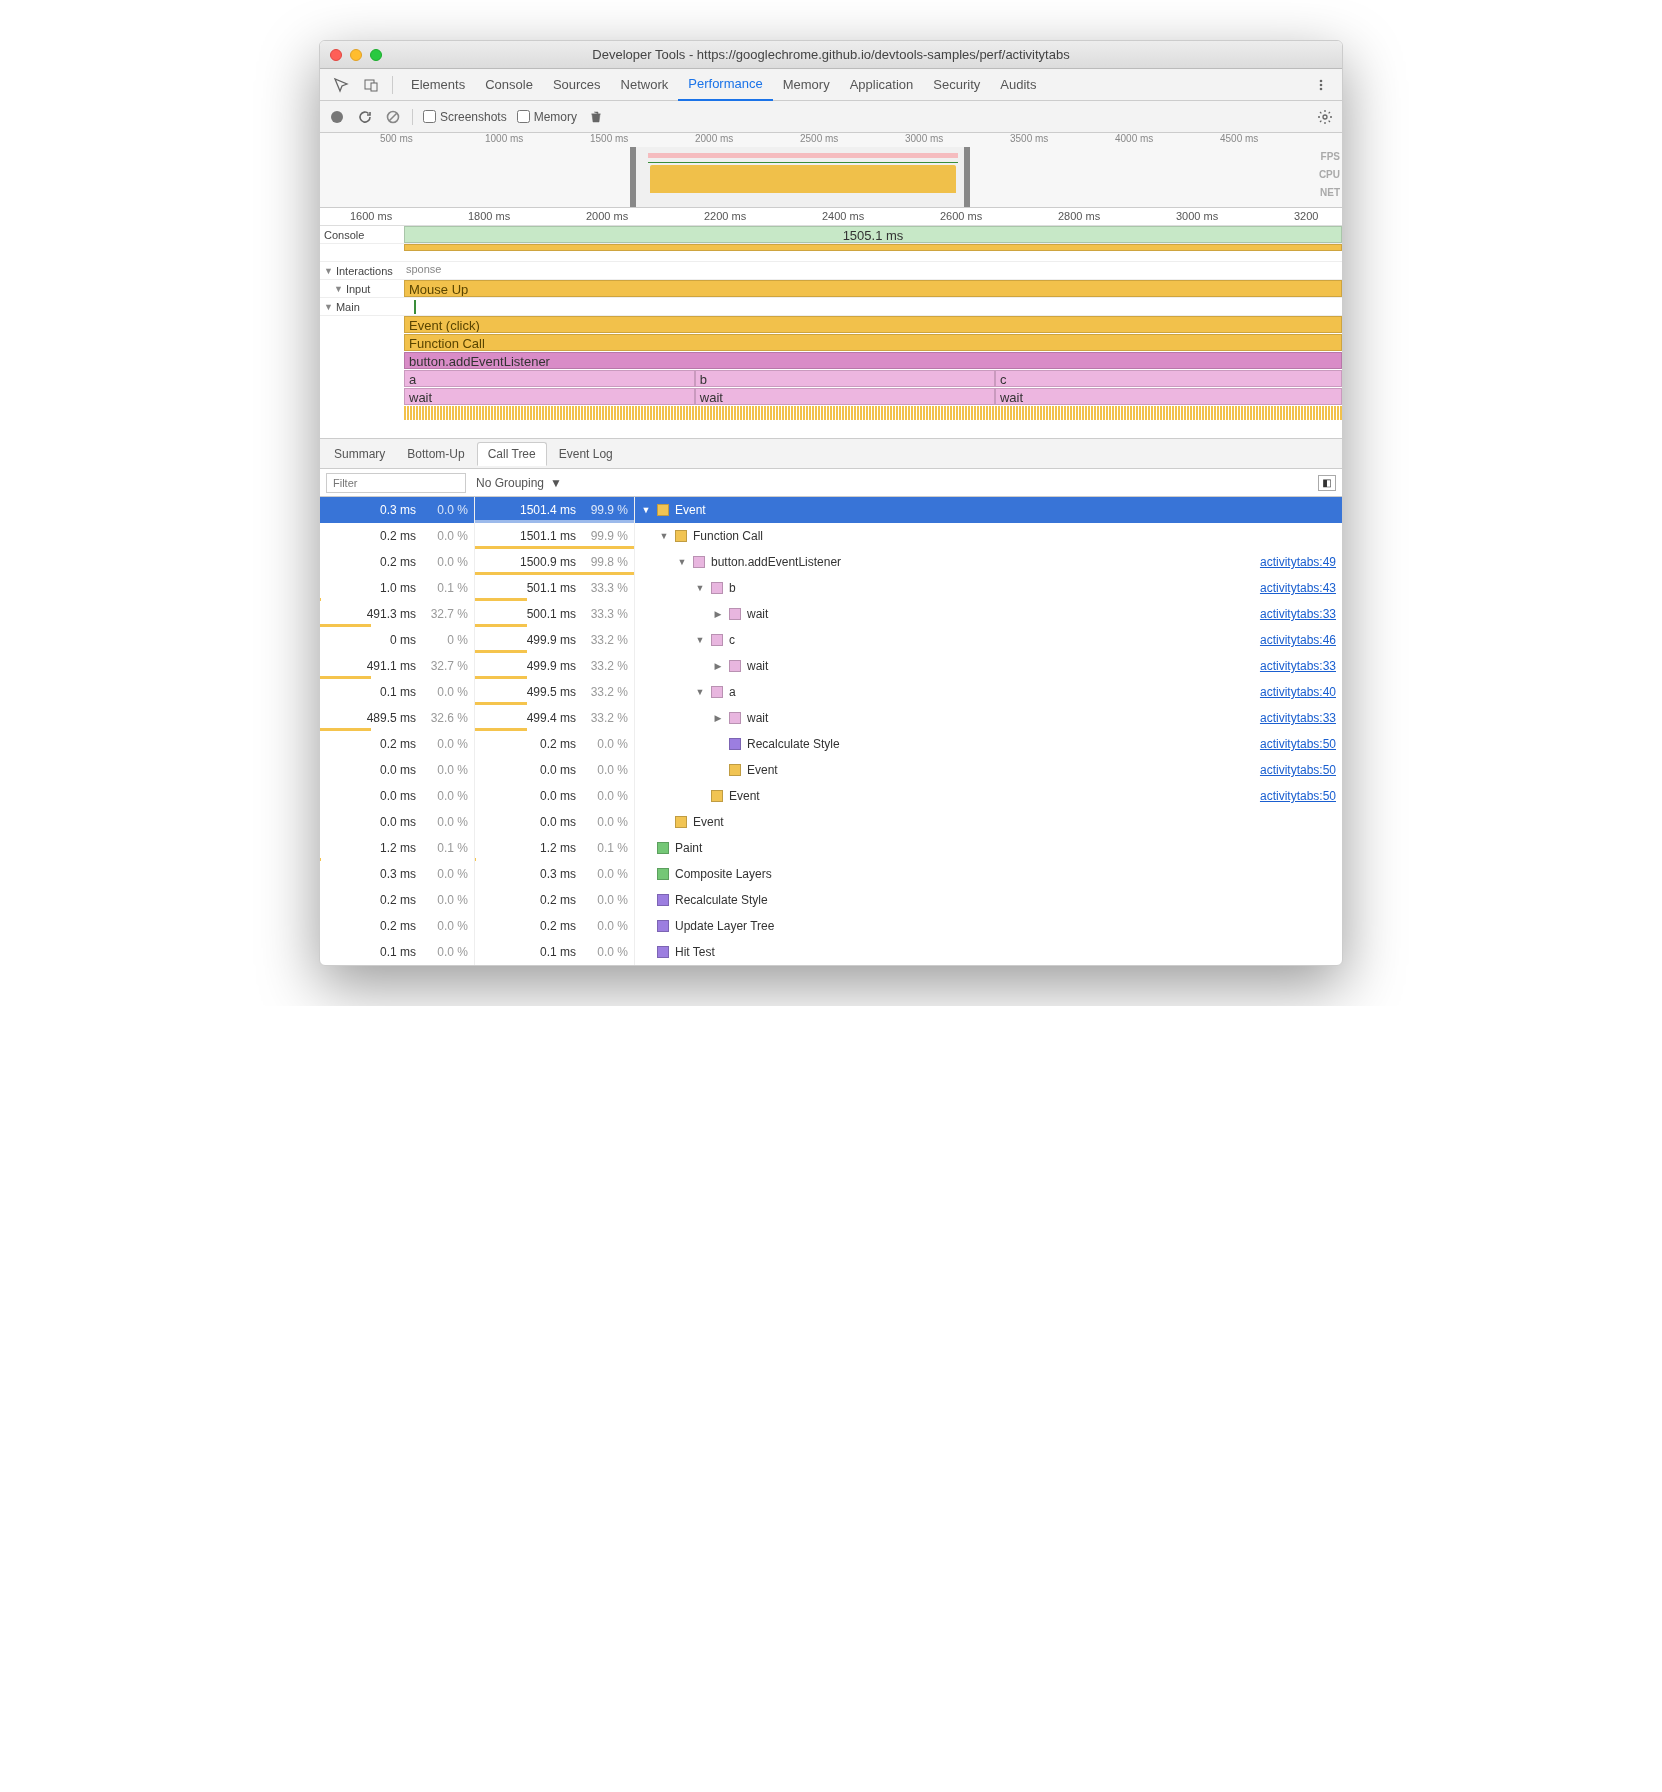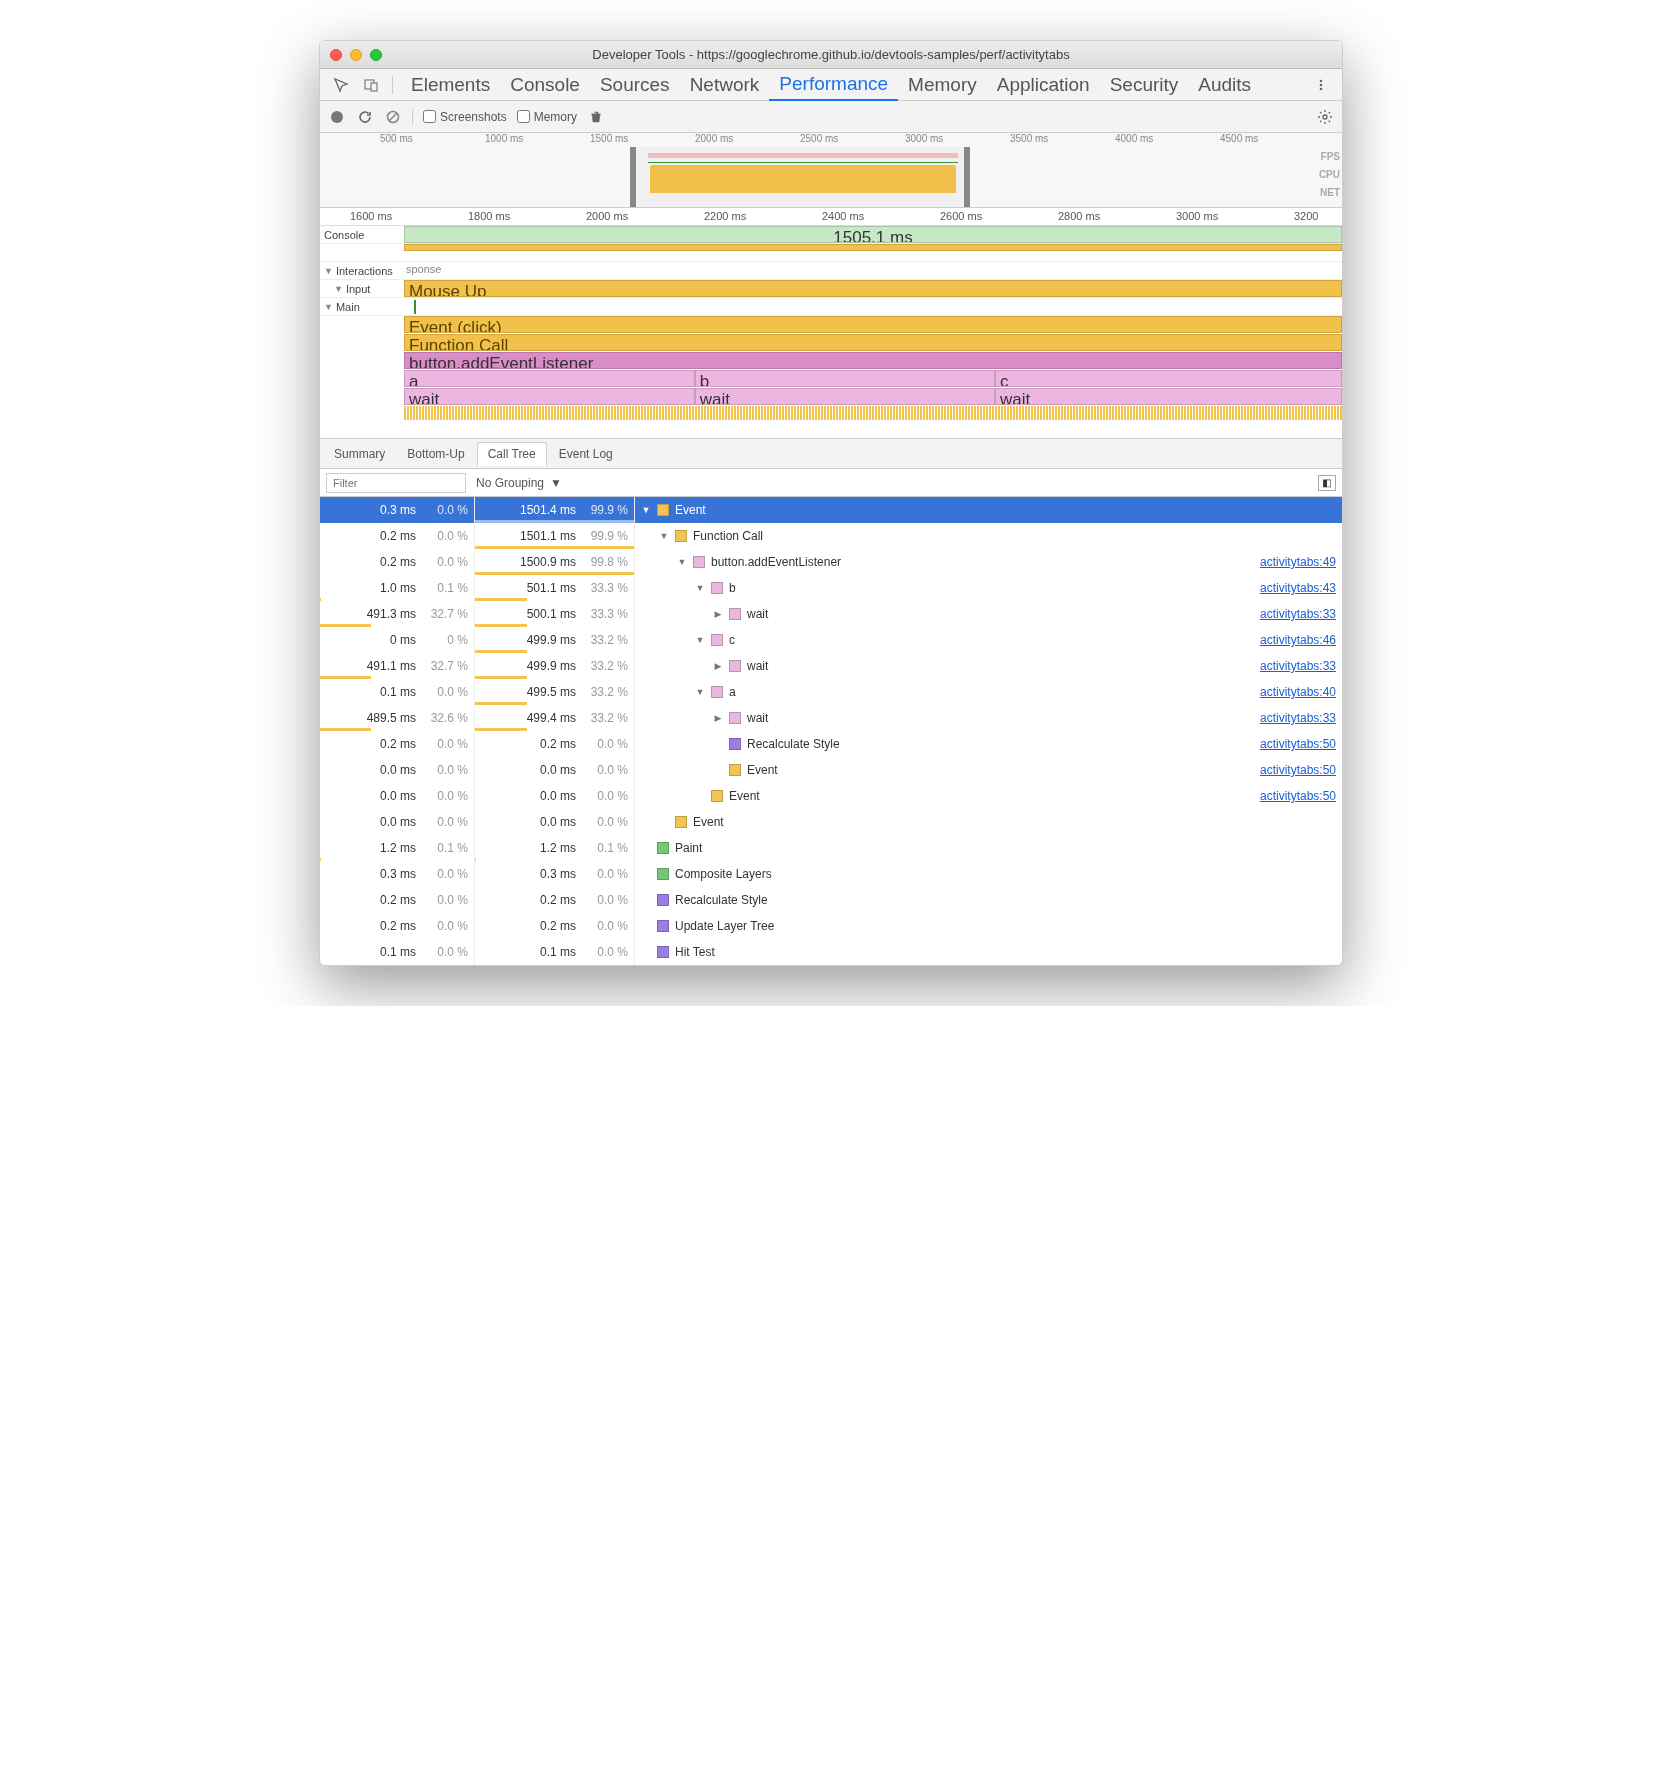--- a/index.html
+++ b/index.html
@@ -12,21 +12,21 @@
   .traffic-lights { display: flex; gap: 8px; }
   .tl { width: 12px; height: 12px; border-radius: 50%; }
   .tl.red { background: #ff5f57; border: 0.5px solid #e14640; }
   .tl.yellow { background: #ffbd2e; border: 0.5px solid #e1a125; }
   .tl.green { background: #28c940; border: 0.5px solid #1bac2c; }
   .title { position: absolute; left: 0; right: 0; text-align: center; font-size: 13px; color: #444; pointer-events: none; }
   
   
   .tabs-row { height: 32px; border-bottom: 1px solid #ccc; display: flex; align-items: center; padding: 0 8px; gap: 4px; background: #f3f3f3; }
   .tabs-row .icon-btn { width: 26px; height: 26px; display: flex; align-items: center; justify-content: center; cursor: pointer; border-radius: 3px; color: #666; }
-  .tabs-row .tab { padding: 0 10px; height: 32px; display: flex; align-items: center; cursor: pointer; color: #555; font-size: 19px; }
+  .tabs-row .tab { padding: 0 10px; height: 32px; display: flex; align-items: center; cursor: pointer; color: #555; font-size: 13px; }
   .tabs-row .tab.active { color: #1a73e8; border-bottom: 2px solid #1a73e8; }
   .tabs-row .spacer { flex: 1; }
   .tabs-row .divider { width: 1px; height: 18px; background: #ccc; margin: 0 4px; }
   
   
   .toolbar { height: 32px; border-bottom: 1px solid #ccc; display: flex; align-items: center; padding: 0 8px; gap: 10px; background: #f3f3f3; }
   .toolbar .icon-btn { width: 18px; height: 18px; display: flex; align-items: center; justify-content: center; cursor: pointer; color: #666; }
   .toolbar .check-group { display: flex; align-items: center; gap: 4px; color: #555; }
   .toolbar input[type=checkbox] { width: 13px; height: 13px; }
   .toolbar .spacer { flex: 1; }
@@ -43,21 +43,21 @@
   .overview-fps-line { position: absolute; top: 29px; height: 1px; background: #3a8d3a; }
   
   
   .timeline { border-bottom: 1px solid #ccc; }
   .timeline-ruler { height: 18px; border-bottom: 1px solid #ddd; display: flex; font-size: 11px; color: #555; position: relative; }
   .timeline-ruler span { position: absolute; top: 2px; }
   .tl-row { display: flex; min-height: 18px; border-bottom: 1px solid #eee; font-size: 11px; align-items: stretch; }
   .tl-label { width: 84px; flex-shrink: 0; padding: 2px 4px; display: flex; align-items: center; gap: 3px; color: #444; }
   .tl-label .tri { font-size: 9px; color: #888; }
   .tl-content { flex: 1; position: relative; }
-  .bar { position: absolute; top: 0; bottom: 0; height: 17px; padding: 1px 4px; font-size: 17px; border: 0.5px solid rgba(0,0,0,0.15); overflow: hidden; white-space: nowrap; }
+  .bar { position: absolute; top: 0; bottom: 0; height: 17px; padding: 1px 4px; font-size: 13px; border: 0.5px solid rgba(0,0,0,0.15); overflow: hidden; white-space: nowrap; }
   .bar.green { background: #c7e8c7; }
   .bar.yellow { background: #f2c14b; color: #5a4500; }
   .bar.pink { background: #edb6e0; }
   .bar.pink-dark { background: #d98cc7; }
   .flame-stack { position: relative; }
   .flame-stack .bar { position: absolute; height: 17px; }
   .tiny-mark { position: absolute; width: 2px; background: #3a8d3a; top: 2px; height: 14px; }
   
   
   .subtabs { height: 30px; border-bottom: 1px solid #ccc; display: flex; align-items: center; background: #f3f3f3; padding: 0 4px; gap: 2px; }

